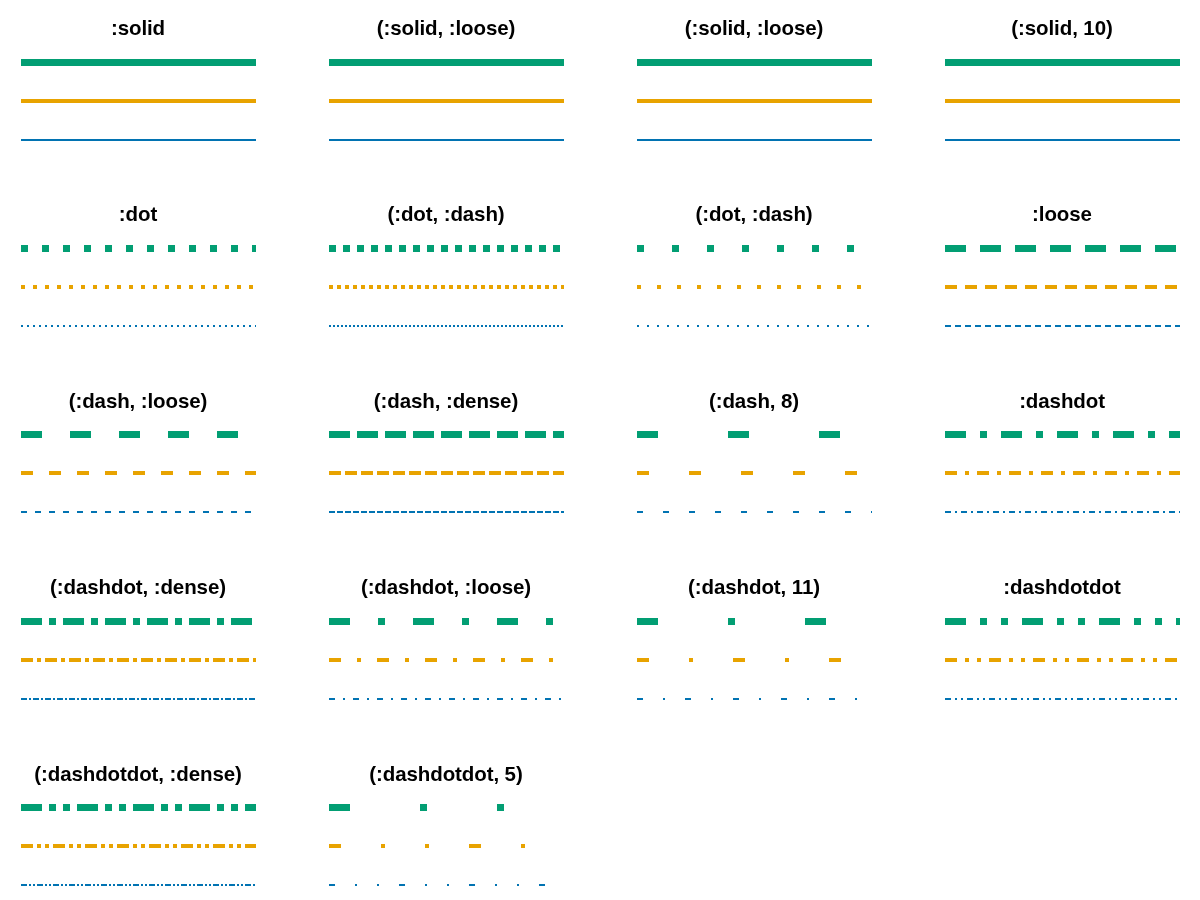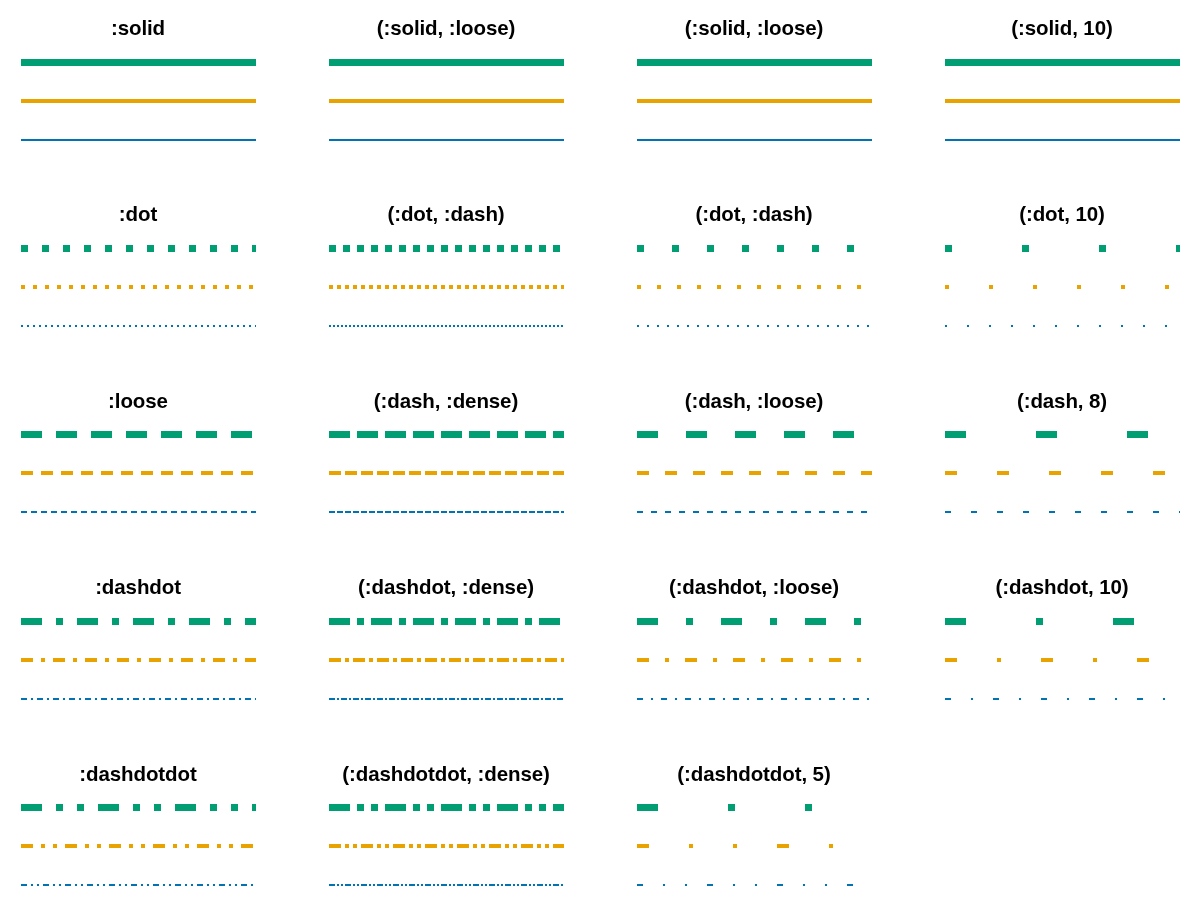--- a/index.html
+++ b/index.html
@@ -218,100 +218,80 @@
             </svg>
           </div>
           <div class="line-wrap w2">
             <svg class="line-svg" viewBox="0 0 235 4" height="4" preserveAspectRatio="none">
               <line x1="0" y1="2" x2="235" y2="2" stroke="#0173B2" stroke-width="2" stroke-linecap="butt" stroke-dasharray="2 8"></line>
             </svg>
           </div>
         </div>
       </div>
       <div class="cell">
-        <div class="cell-title">(:dot, 10)</div>
-        <div class="lines">
-          <div class="line-wrap w0">
-            <svg class="line-svg" viewBox="0 0 235 9" height="9" preserveAspectRatio="none">
-              <line x1="0" y1="4.5" x2="235" y2="4.5" stroke="#029E73" stroke-width="7" stroke-linecap="butt" stroke-dasharray="7 70"></line>
-            </svg>
-          </div>
-          <div class="line-wrap w1">
-            <svg class="line-svg" viewBox="0 0 235 6" height="6" preserveAspectRatio="none">
-              <line x1="0" y1="3" x2="235" y2="3" stroke="#E8A300" stroke-width="4" stroke-linecap="butt" stroke-dasharray="4 40"></line>
-            </svg>
-          </div>
-          <div class="line-wrap w2">
-            <svg class="line-svg" viewBox="0 0 235 4" height="4" preserveAspectRatio="none">
-              <line x1="0" y1="2" x2="235" y2="2" stroke="#0173B2" stroke-width="2" stroke-linecap="butt" stroke-dasharray="2 20"></line>
-            </svg>
-          </div>
-        </div>
-      </div>
-      <div class="cell">
         <div class="cell-title">:loose</div>
         <div class="lines">
           <div class="line-wrap w0">
             <svg class="line-svg" viewBox="0 0 235 9" height="9" preserveAspectRatio="none">
               <line x1="0" y1="4.5" x2="235" y2="4.5" stroke="#029E73" stroke-width="7" stroke-linecap="butt" stroke-dasharray="21 14"></line>
             </svg>
           </div>
           <div class="line-wrap w1">
             <svg class="line-svg" viewBox="0 0 235 6" height="6" preserveAspectRatio="none">
               <line x1="0" y1="3" x2="235" y2="3" stroke="#E8A300" stroke-width="4" stroke-linecap="butt" stroke-dasharray="12 8"></line>
             </svg>
           </div>
           <div class="line-wrap w2">
             <svg class="line-svg" viewBox="0 0 235 4" height="4" preserveAspectRatio="none">
               <line x1="0" y1="2" x2="235" y2="2" stroke="#0173B2" stroke-width="2" stroke-linecap="butt" stroke-dasharray="6 4"></line>
             </svg>
           </div>
         </div>
       </div>
       <div class="cell">
+        <div class="cell-title">(:dash, :loose)</div>
+        <div class="lines">
+          <div class="line-wrap w0">
+            <svg class="line-svg" viewBox="0 0 235 9" height="9" preserveAspectRatio="none">
+              <line x1="0" y1="4.5" x2="235" y2="4.5" stroke="#029E73" stroke-width="7" stroke-linecap="butt" stroke-dasharray="21 28"></line>
+            </svg>
+          </div>
+          <div class="line-wrap w1">
+            <svg class="line-svg" viewBox="0 0 235 6" height="6" preserveAspectRatio="none">
+              <line x1="0" y1="3" x2="235" y2="3" stroke="#E8A300" stroke-width="4" stroke-linecap="butt" stroke-dasharray="12 16"></line>
+            </svg>
+          </div>
+          <div class="line-wrap w2">
+            <svg class="line-svg" viewBox="0 0 235 4" height="4" preserveAspectRatio="none">
+              <line x1="0" y1="2" x2="235" y2="2" stroke="#0173B2" stroke-width="2" stroke-linecap="butt" stroke-dasharray="6 8"></line>
+            </svg>
+          </div>
+        </div>
+      </div>
+      <div class="cell">
         <div class="cell-title">(:dash, :dense)</div>
         <div class="lines">
           <div class="line-wrap w0">
             <svg class="line-svg" viewBox="0 0 235 9" height="9" preserveAspectRatio="none">
               <line x1="0" y1="4.5" x2="235" y2="4.5" stroke="#029E73" stroke-width="7" stroke-linecap="butt" stroke-dasharray="21 7"></line>
             </svg>
           </div>
           <div class="line-wrap w1">
             <svg class="line-svg" viewBox="0 0 235 6" height="6" preserveAspectRatio="none">
               <line x1="0" y1="3" x2="235" y2="3" stroke="#E8A300" stroke-width="4" stroke-linecap="butt" stroke-dasharray="12 4"></line>
             </svg>
           </div>
           <div class="line-wrap w2">
             <svg class="line-svg" viewBox="0 0 235 4" height="4" preserveAspectRatio="none">
               <line x1="0" y1="2" x2="235" y2="2" stroke="#0173B2" stroke-width="2" stroke-linecap="butt" stroke-dasharray="6 2"></line>
             </svg>
           </div>
         </div>
       </div>
       <div class="cell">
-        <div class="cell-title">(:dash, :loose)</div>
-        <div class="lines">
-          <div class="line-wrap w0">
-            <svg class="line-svg" viewBox="0 0 235 9" height="9" preserveAspectRatio="none">
-              <line x1="0" y1="4.5" x2="235" y2="4.5" stroke="#029E73" stroke-width="7" stroke-linecap="butt" stroke-dasharray="21 28"></line>
-            </svg>
-          </div>
-          <div class="line-wrap w1">
-            <svg class="line-svg" viewBox="0 0 235 6" height="6" preserveAspectRatio="none">
-              <line x1="0" y1="3" x2="235" y2="3" stroke="#E8A300" stroke-width="4" stroke-linecap="butt" stroke-dasharray="12 16"></line>
-            </svg>
-          </div>
-          <div class="line-wrap w2">
-            <svg class="line-svg" viewBox="0 0 235 4" height="4" preserveAspectRatio="none">
-              <line x1="0" y1="2" x2="235" y2="2" stroke="#0173B2" stroke-width="2" stroke-linecap="butt" stroke-dasharray="6 8"></line>
-            </svg>
-          </div>
-        </div>
-      </div>
-      <div class="cell">
         <div class="cell-title">(:dash, 8)</div>
         <div class="lines">
           <div class="line-wrap w0">
             <svg class="line-svg" viewBox="0 0 235 9" height="9" preserveAspectRatio="none">
               <line x1="0" y1="4.5" x2="235" y2="4.5" stroke="#029E73" stroke-width="7" stroke-linecap="butt" stroke-dasharray="21 70"></line>
             </svg>
           </div>
           <div class="line-wrap w1">
             <svg class="line-svg" viewBox="0 0 235 6" height="6" preserveAspectRatio="none">
               <line x1="0" y1="3" x2="235" y2="3" stroke="#E8A300" stroke-width="4" stroke-linecap="butt" stroke-dasharray="12 40"></line>
@@ -378,21 +358,21 @@
             </svg>
           </div>
           <div class="line-wrap w2">
             <svg class="line-svg" viewBox="0 0 235 4" height="4" preserveAspectRatio="none">
               <line x1="0" y1="2" x2="235" y2="2" stroke="#0173B2" stroke-width="2" stroke-linecap="butt" stroke-dasharray="6 8 2 8"></line>
             </svg>
           </div>
         </div>
       </div>
       <div class="cell">
-        <div class="cell-title">(:dashdot, 10)</div>
+        <div class="cell-title">(:dashdot, 11)</div>
         <div class="lines">
           <div class="line-wrap w0">
             <svg class="line-svg" viewBox="0 0 235 9" height="9" preserveAspectRatio="none">
               <line x1="0" y1="4.5" x2="235" y2="4.5" stroke="#029E73" stroke-width="7" stroke-linecap="butt" stroke-dasharray="21 70 7 70"></line>
             </svg>
           </div>
           <div class="line-wrap w1">
             <svg class="line-svg" viewBox="0 0 235 6" height="6" preserveAspectRatio="none">
               <line x1="0" y1="3" x2="235" y2="3" stroke="#E8A300" stroke-width="4" stroke-linecap="butt" stroke-dasharray="12 40 4 40"></line>
             </svg>

